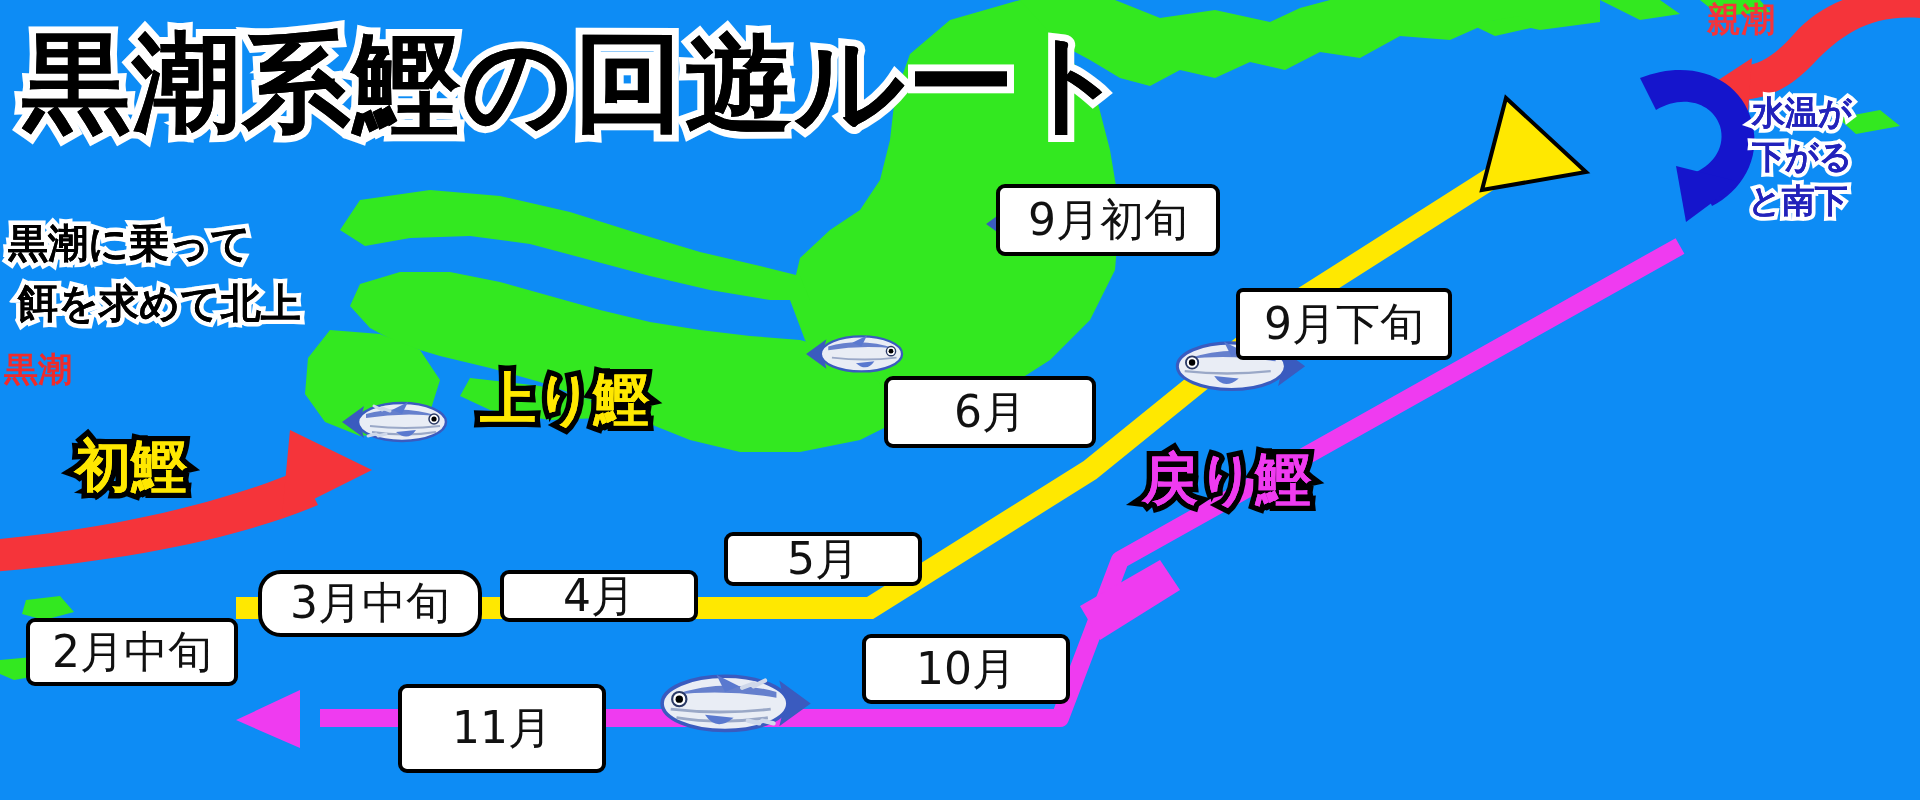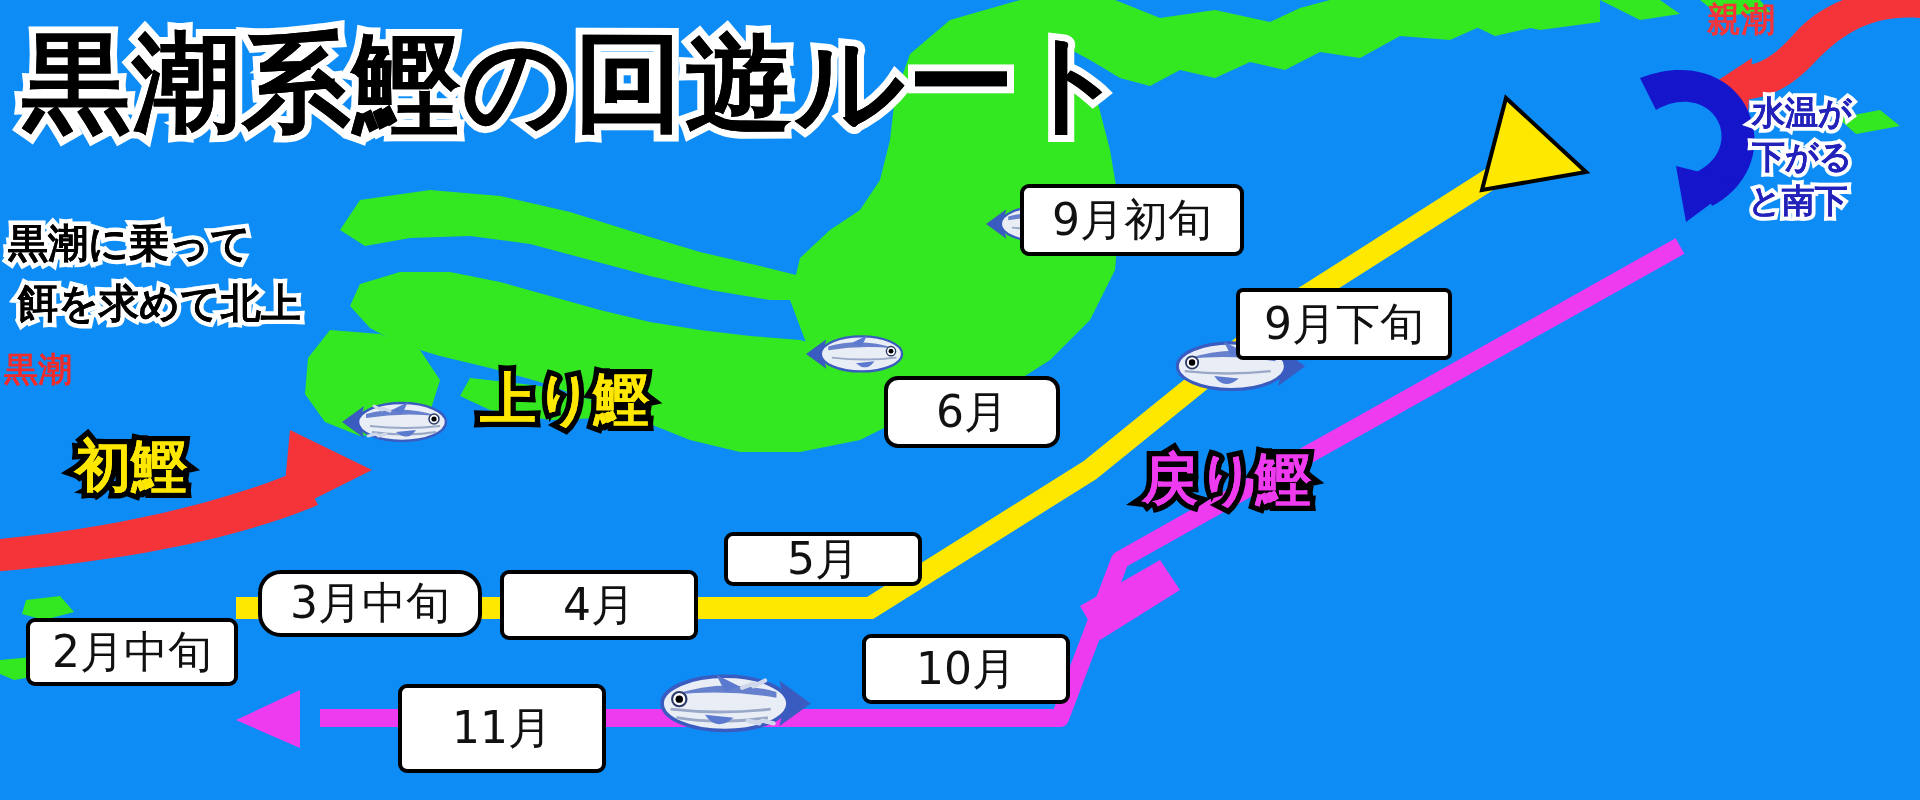--- a/index.html
+++ b/index.html
@@ -226,27 +226,27 @@
       <circle cx="26" cy="33" r="5" fill="#fff" stroke="#2b3a66" stroke-width="1.5"></circle>
       <circle cx="26" cy="33" r="2.6" fill="#000"></circle>
       <path d="M86 20 L78 24 M78 22 L70 25 M92 50 L84 48 M82 50 L74 48" stroke="#cfd8ea" stroke-width="3" stroke-linecap="round"></path>
     </g>
   </svg>
 
   <div class="chip" style="left:26px;top:618px;width:212px;height:68px;">2月中旬</div>
 
   <div class="chip" style="left:258px;top:570px;width:224px;height:67px;border-radius:23px;">3月中旬</div>
 
-  <div class="chip" style="left:500px;top:570px;width:198px;height:70px;">4月</div>
+  <div class="chip" style="left:500px;top:570px;width:198px;height:52px;">4月</div>
 
   <div class="chip" style="left:724px;top:532px;width:198px;height:54px;">5月</div>
 
-  <div class="chip" style="left:884px;top:376px;width:176px;height:72px;border-radius:14px;">6月</div>
-
-  <div class="chip" style="left:1020px;top:184px;width:224px;height:72px;">9月初旬</div>
+  <div class="chip" style="left:884px;top:376px;width:212px;height:72px;">6月</div>
+
+  <div class="chip" style="left:996px;top:184px;width:224px;height:72px;">9月初旬</div>
 
   <div class="chip" style="left:1236px;top:288px;width:216px;height:72px;border-radius:7px;">9月下旬</div>
 
   <div class="chip" style="left:862px;top:634px;width:208px;height:70px;">10月</div>
 
   <div class="chip" style="left:398px;top:684px;width:208px;height:89px;">11月</div>
 
 </div>
 
 </body></html>

